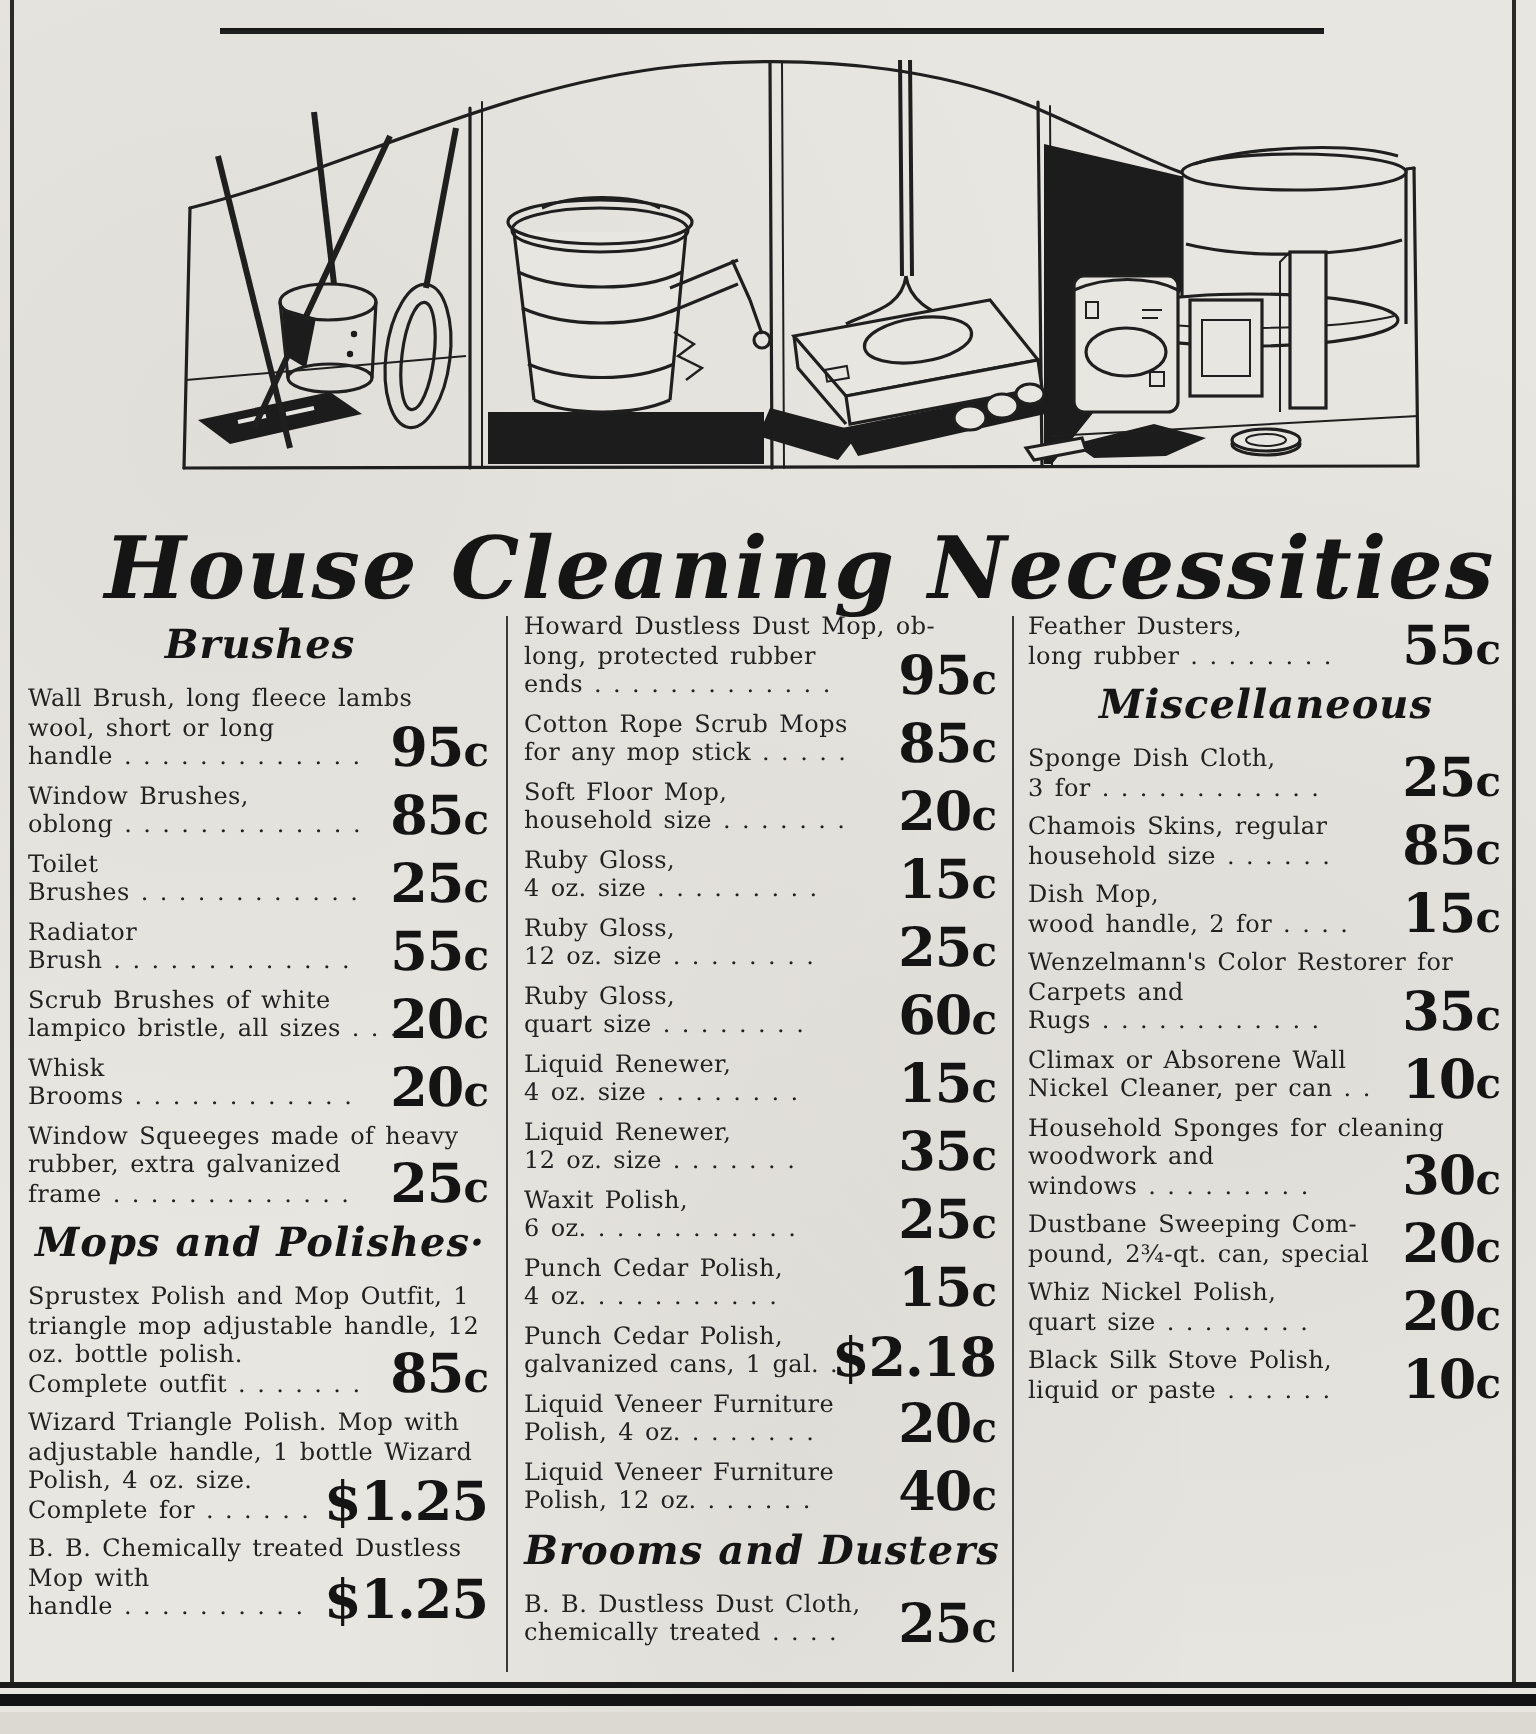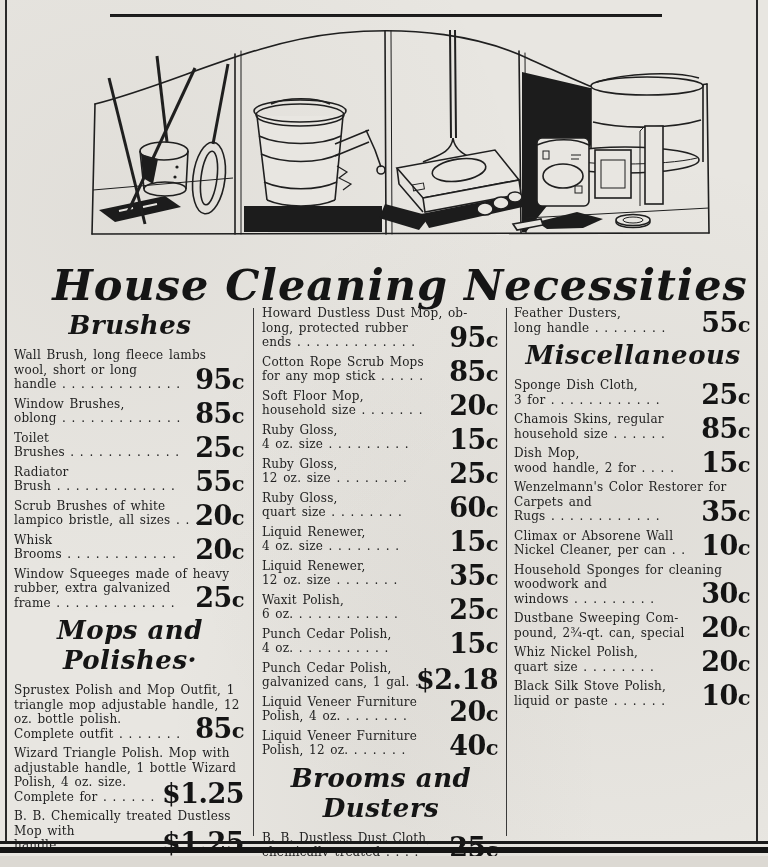--- a/index.html
+++ b/index.html
@@ -23,21 +23,21 @@
     color:#151515;
   }
   .col{position:absolute;top:306px;}
   .col1{left:14px;width:232px;}
   .col2{left:262px;width:238px;}
   .col3{left:514px;width:238px;}
   .col-divider{position:absolute;top:308px;width:1px;height:528px;background:#3a3a3a;}
   .divider1{left:253px;}
   .divider2{left:506px;}
   .section-heading{
-    font-size:26px;font-style:italic;font-weight:bold;text-align:center;
+    font-size:20px;font-style:italic;font-weight:bold;text-align:center;
     margin:4px 0 8px 0;color:#151515;letter-spacing:.5px;
   }
   .item{position:relative;margin-bottom:5px;}
   .desc{
     display:block;white-space:pre-line;font-size:12px;line-height:14.5px;
     letter-spacing:.2px;word-spacing:1.5px;color:#222;
   }
   .price{
     position:absolute;right:2px;bottom:-3px;font-weight:bold;font-size:27px;
     line-height:26px;letter-spacing:-.5px;color:#141414;
@@ -292,21 +292,21 @@
 chemically treated . . . .</span>
         <span class="price">25<span class="cent">c</span></span>
       </div>
     </div>
   </div>
 <div class="col-divider divider2"></div>
 <div class="col col3">
     <div class="section">
       <div class="item">
         <span class="desc">Feather Dusters,
-long handle . . . . . . . .</span>
+long rubber . . . . . . . .</span>
         <span class="price">55<span class="cent">c</span></span>
       </div>
     </div>
     <div class="section">
       <div class="section-heading">Miscellaneous</div>
       <div class="item">
         <span class="desc">Sponge Dish Cloth,
 3 for . . . . . . . . . . . .</span>
         <span class="price">25<span class="cent">c</span></span>
       </div>

